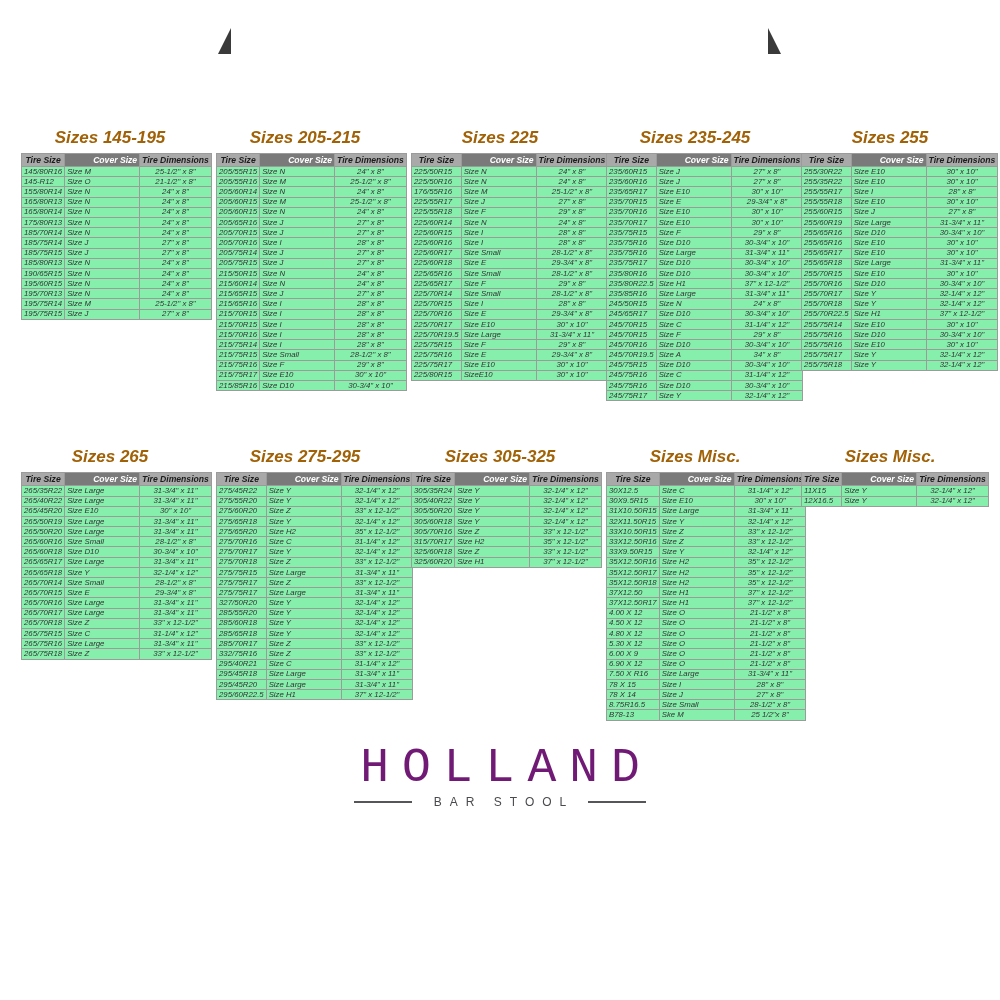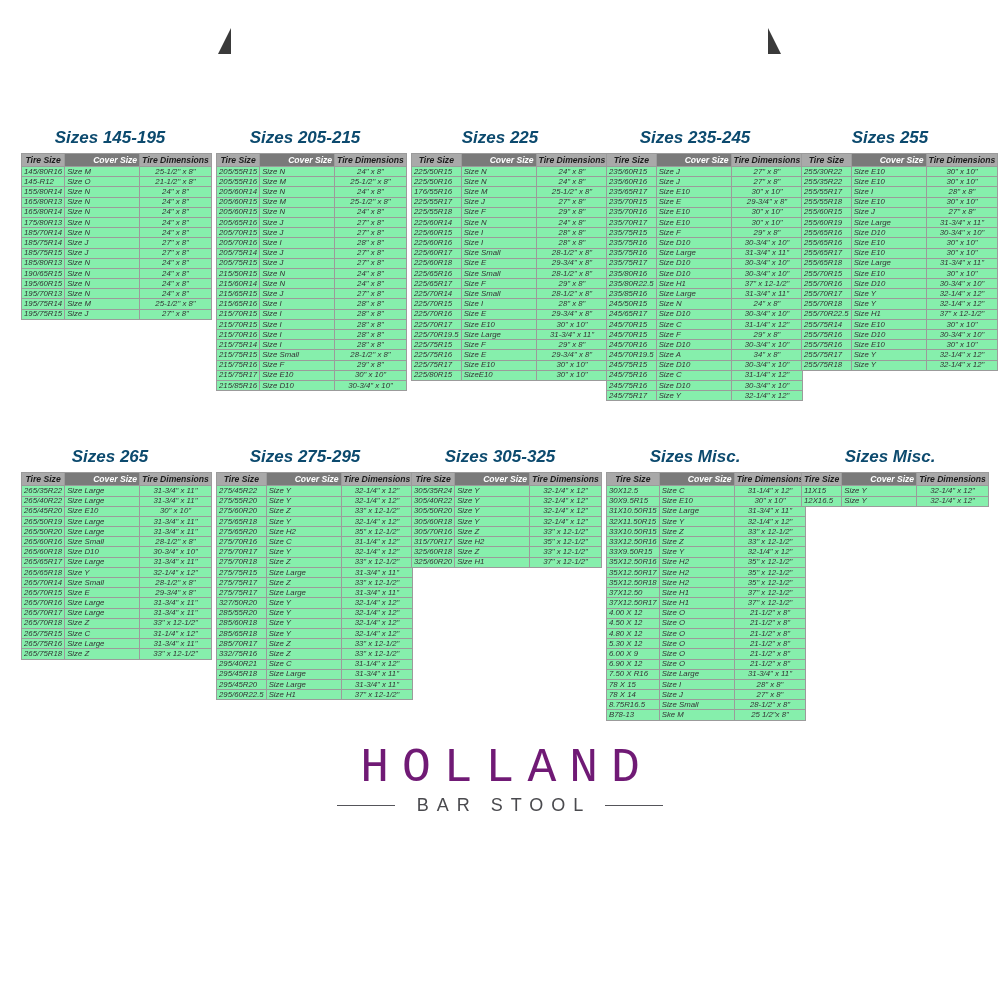--- a/index.html
+++ b/index.html
@@ -29,21 +29,21 @@
     justify-content: space-between;
     align-items: flex-start;
   }
   .tables-row.second { margin-top: 46px; }
   .size-table { width: 178px; }
   .table-title {
     text-align: center;
     font-size: 17px;
     font-weight: bold;
     font-style: italic;
-    color: #0c4a6e;
+    color: #a16207;
     margin-bottom: 5px;
     white-space: nowrap;
   }
   table {
     border-collapse: collapse;
     width: 100%;
     border: 1.5px solid var(--outer-border);
     background: #86efac;
   }
   th, td {
@@ -82,21 +82,21 @@
     padding-left: 13px; 
   }
   .logo-sub {
     margin-top: 2px;
     display: flex;
     align-items: center;
     justify-content: center;
     gap: 14px;
   }
   .logo-sub-text {
-    font-size: 18px;
+    font-size: 12px;
     letter-spacing: 8px;
     color: #4a4a4e;
     font-weight: 400;
     padding-left: 8px;
   }
   .rule { width: 58px; height: 1.6px; background: #55555a; }
   .corner-mark {
     position: absolute; top: 28px;
     width: 13px; height: 26px;
     background: #3a3a3a;

